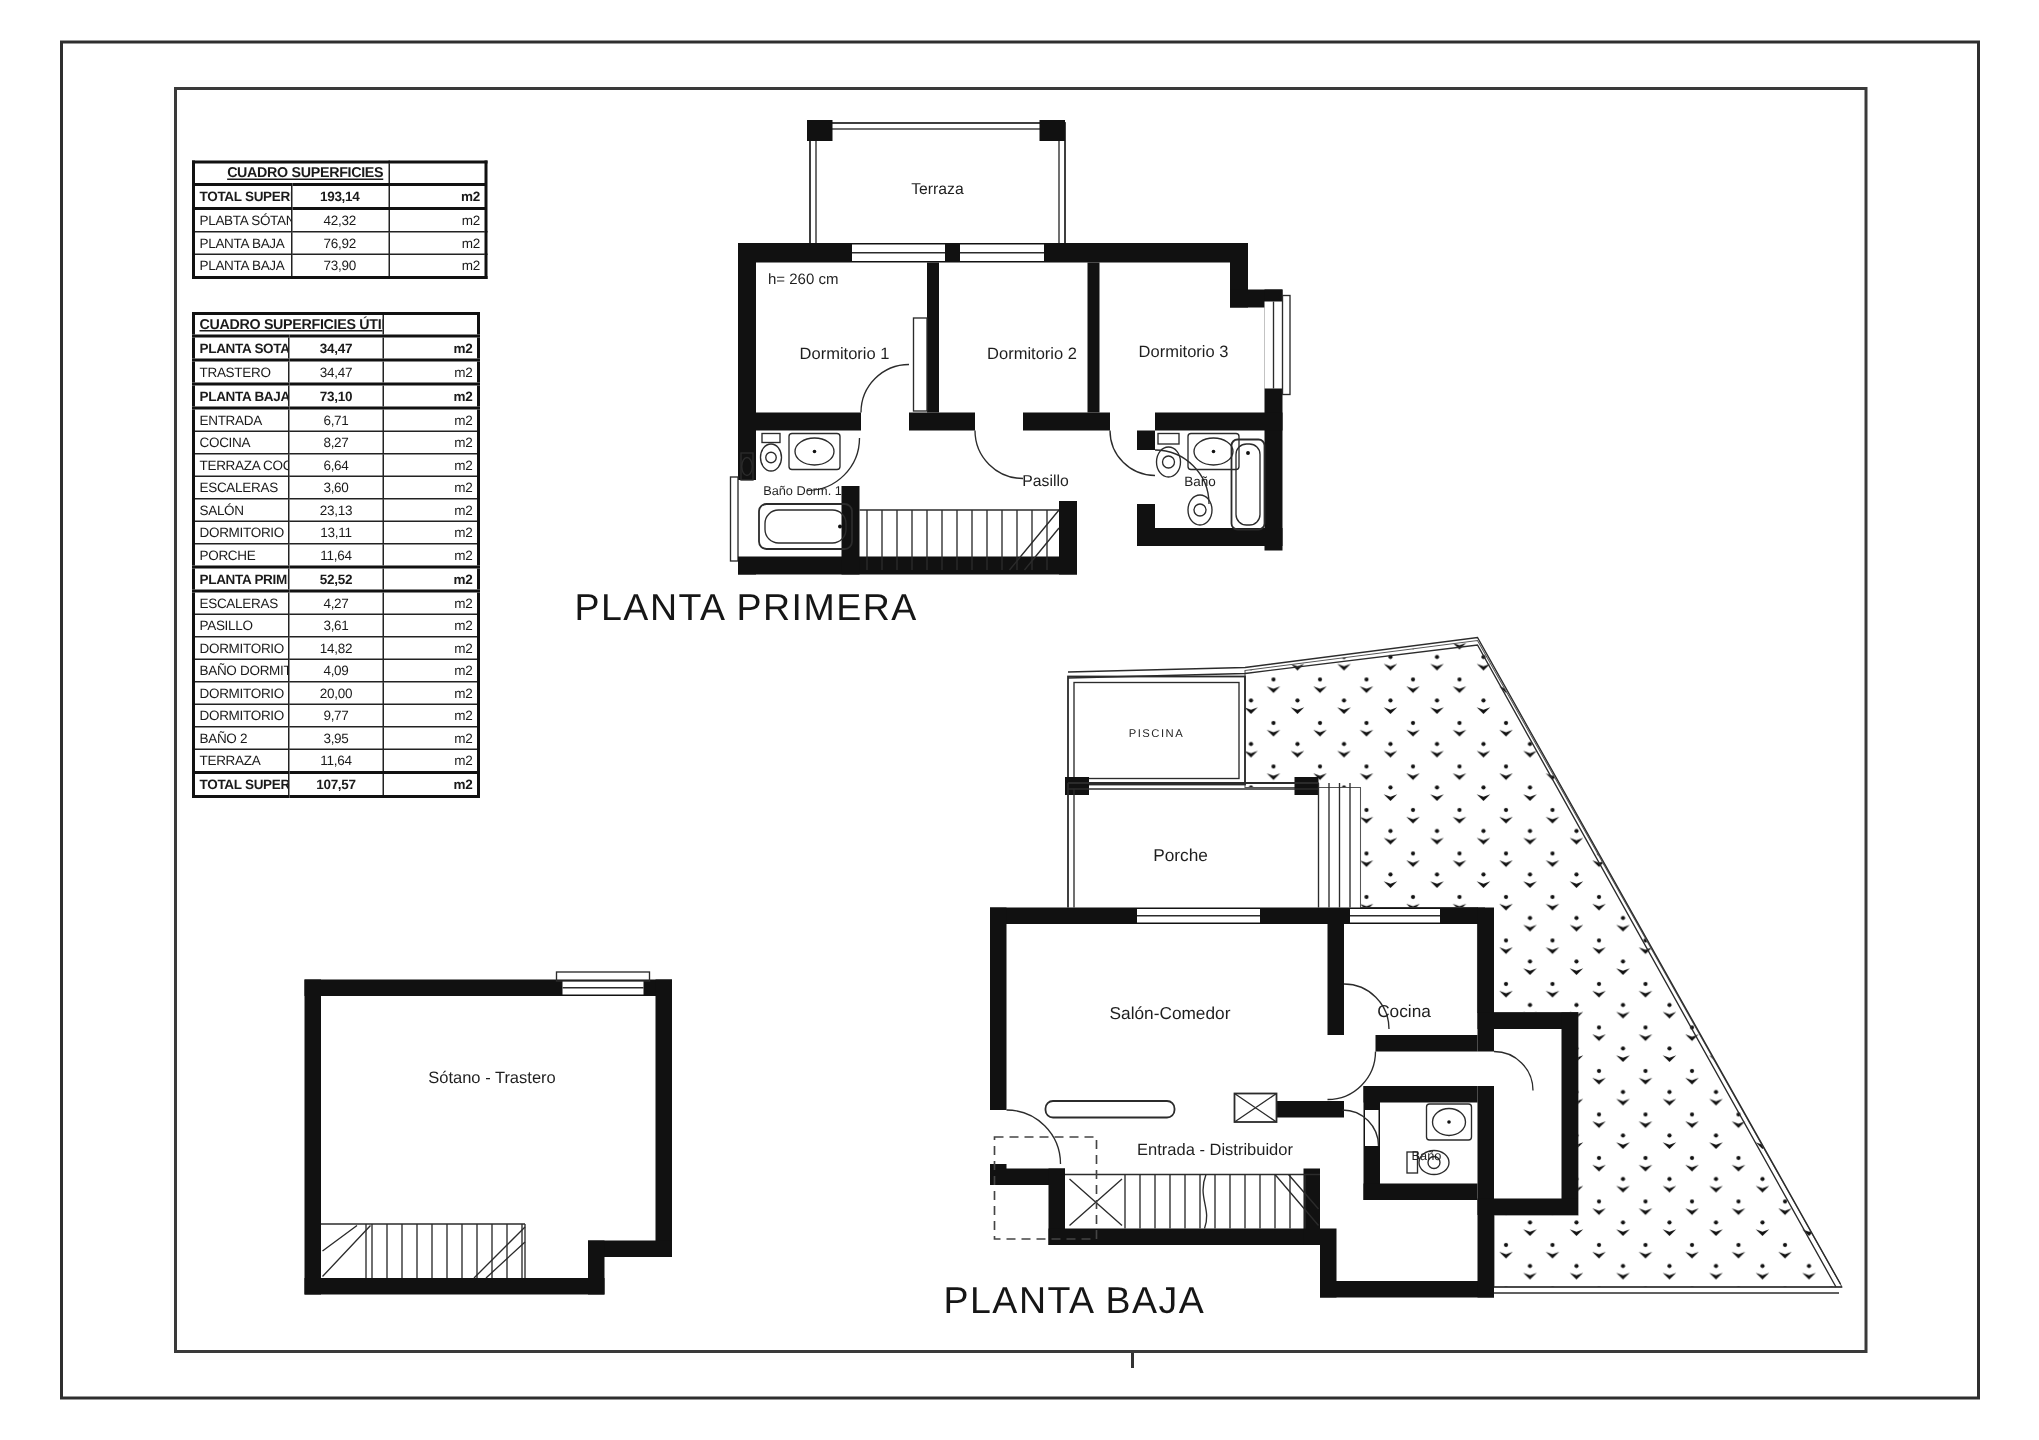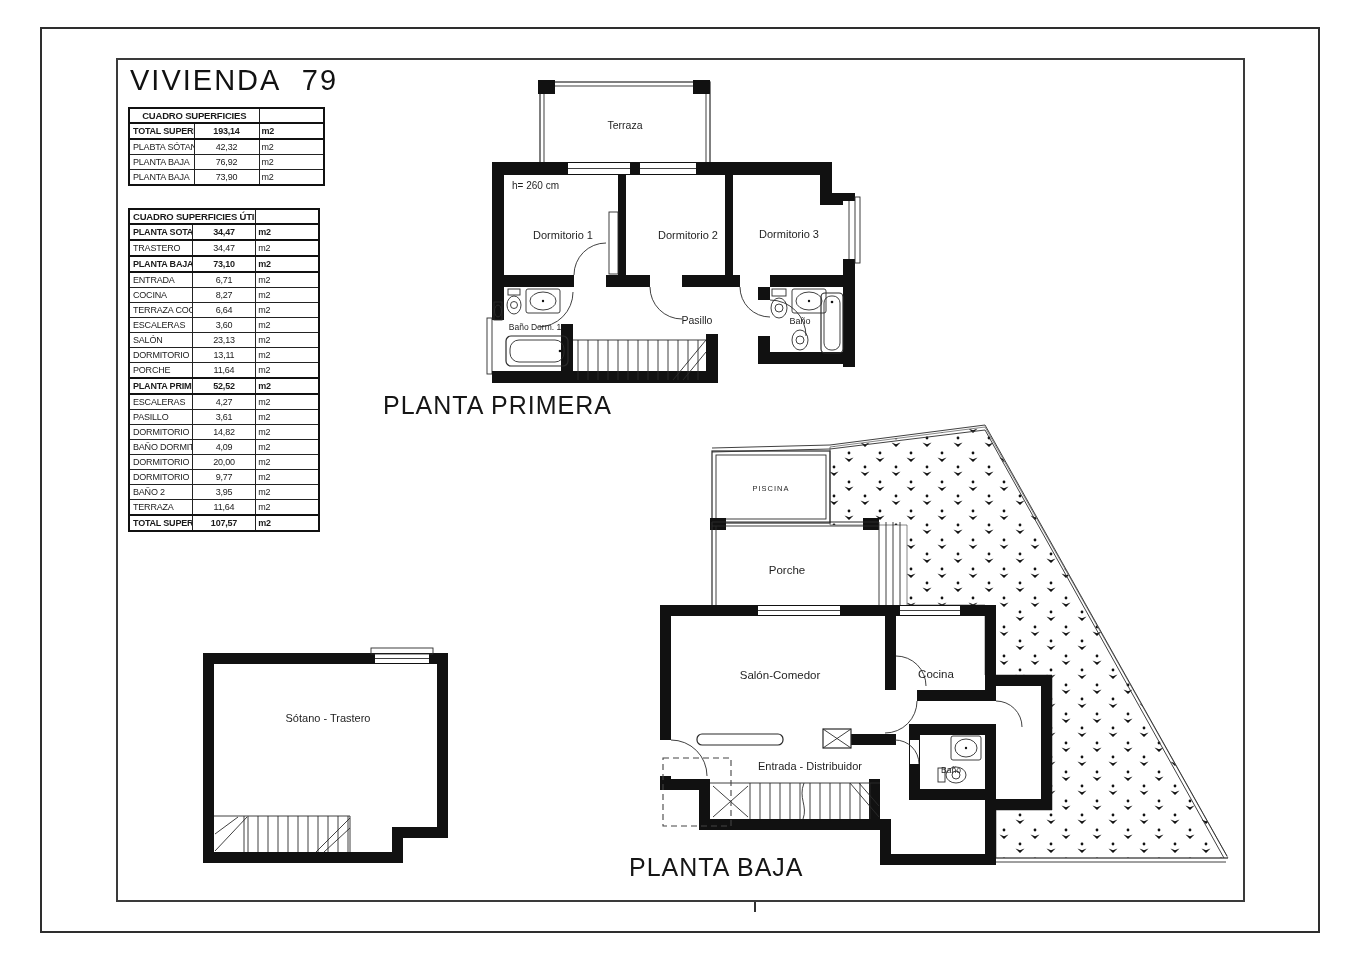--- a/index.html
+++ b/index.html
@@ -8,24 +8,24 @@
   .abs{position:absolute;}
   .outer-border{left:40px;top:27px;width:1276px;height:902px;border:2px solid #2e2e2e;}
   .inner-frame{left:116px;top:58px;width:1125px;height:840px;border:2px solid #3a3a3a;}
   .center-tick{left:754px;top:902px;width:2px;height:10px;background:#333;}
   .page-title{left:130px;top:64px;font-size:29px;letter-spacing:2px;word-spacing:12px;color:#111;}
   table{position:absolute;border-collapse:collapse;table-layout:fixed;background:#fff;border:2px solid #111;}
   #t-built{left:128px;top:107px;width:197px;}
   #t-useful{left:128px;top:208px;width:192px;}
   th,td{border:1px solid #222;font-size:9px;line-height:10px;padding:1px 3px;height:12px;
         white-space:nowrap;overflow:hidden;letter-spacing:-0.2px;}
-  thead th{font-weight:bold;font-size:9.5px;text-align:center;height:11px;}
+  thead th{font-weight:bold;font-size:9.5px;text-align:right;height:11px;text-decoration:underline;}
   td.label{text-align:left;}
   td.value{text-align:center;width:42px;}
-  td.unit{width:18px;text-align:left;padding-left:2px;}
+  td.unit{width:18px;text-align:right;padding-left:20px;}
   tr.sec td{font-weight:bold;border-top:2px solid #111;border-bottom:2px solid #111;}
   .plan-title{position:absolute;font-size:25px;letter-spacing:1px;color:#161616;}
   #title-semis{left:147px;top:574px;line-height:34px;}
   #title-primera{left:383px;top:391px;}
   #title-baja{left:629px;top:853px;}
   svg{position:absolute;overflow:visible;}
   .wall{fill:#111;stroke:none;}
   .thin{fill:none;stroke:#2b2b2b;stroke-width:1.2;}
   .thin2{fill:none;stroke:#2b2b2b;stroke-width:0.9;}
   .dashed{fill:none;stroke:#444;stroke-width:1.1;stroke-dasharray:6 4;}
@@ -33,21 +33,20 @@
   .whitegap{fill:#fff;stroke:none;}
 </style>
 </head>
 <body>
 
 <div class="sheet">
   <div class="abs outer-border"></div>
   <div class="abs inner-frame"></div>
   <div class="abs center-tick"></div>
 
-  <div class="abs page-title">VIVIENDA 79</div>
 
   <table id="t-built">
     <thead>
       <tr>
         <th colspan="2">CUADRO SUPERFICIES</th>
         <th></th>
       </tr>
     </thead>
     <tbody>
         <tr class="sec">

